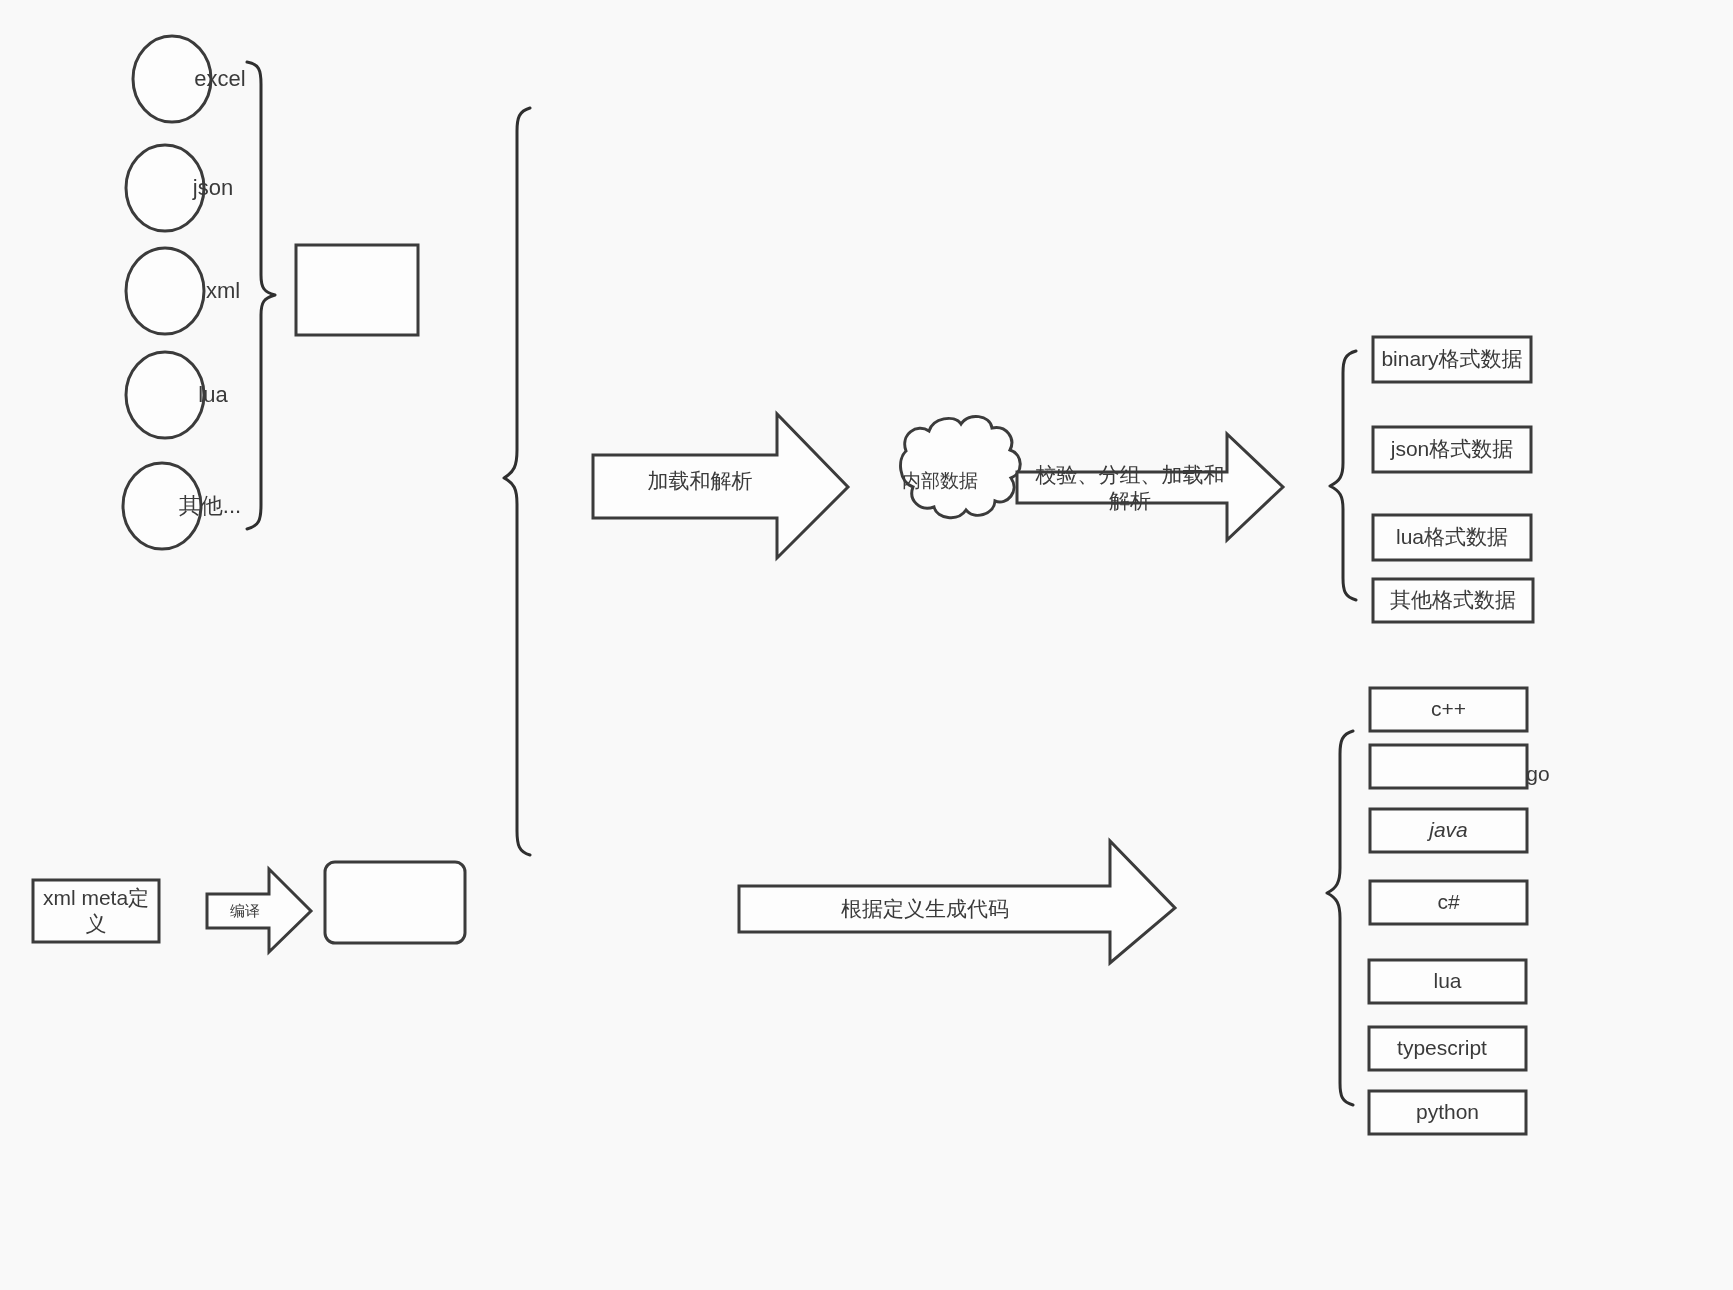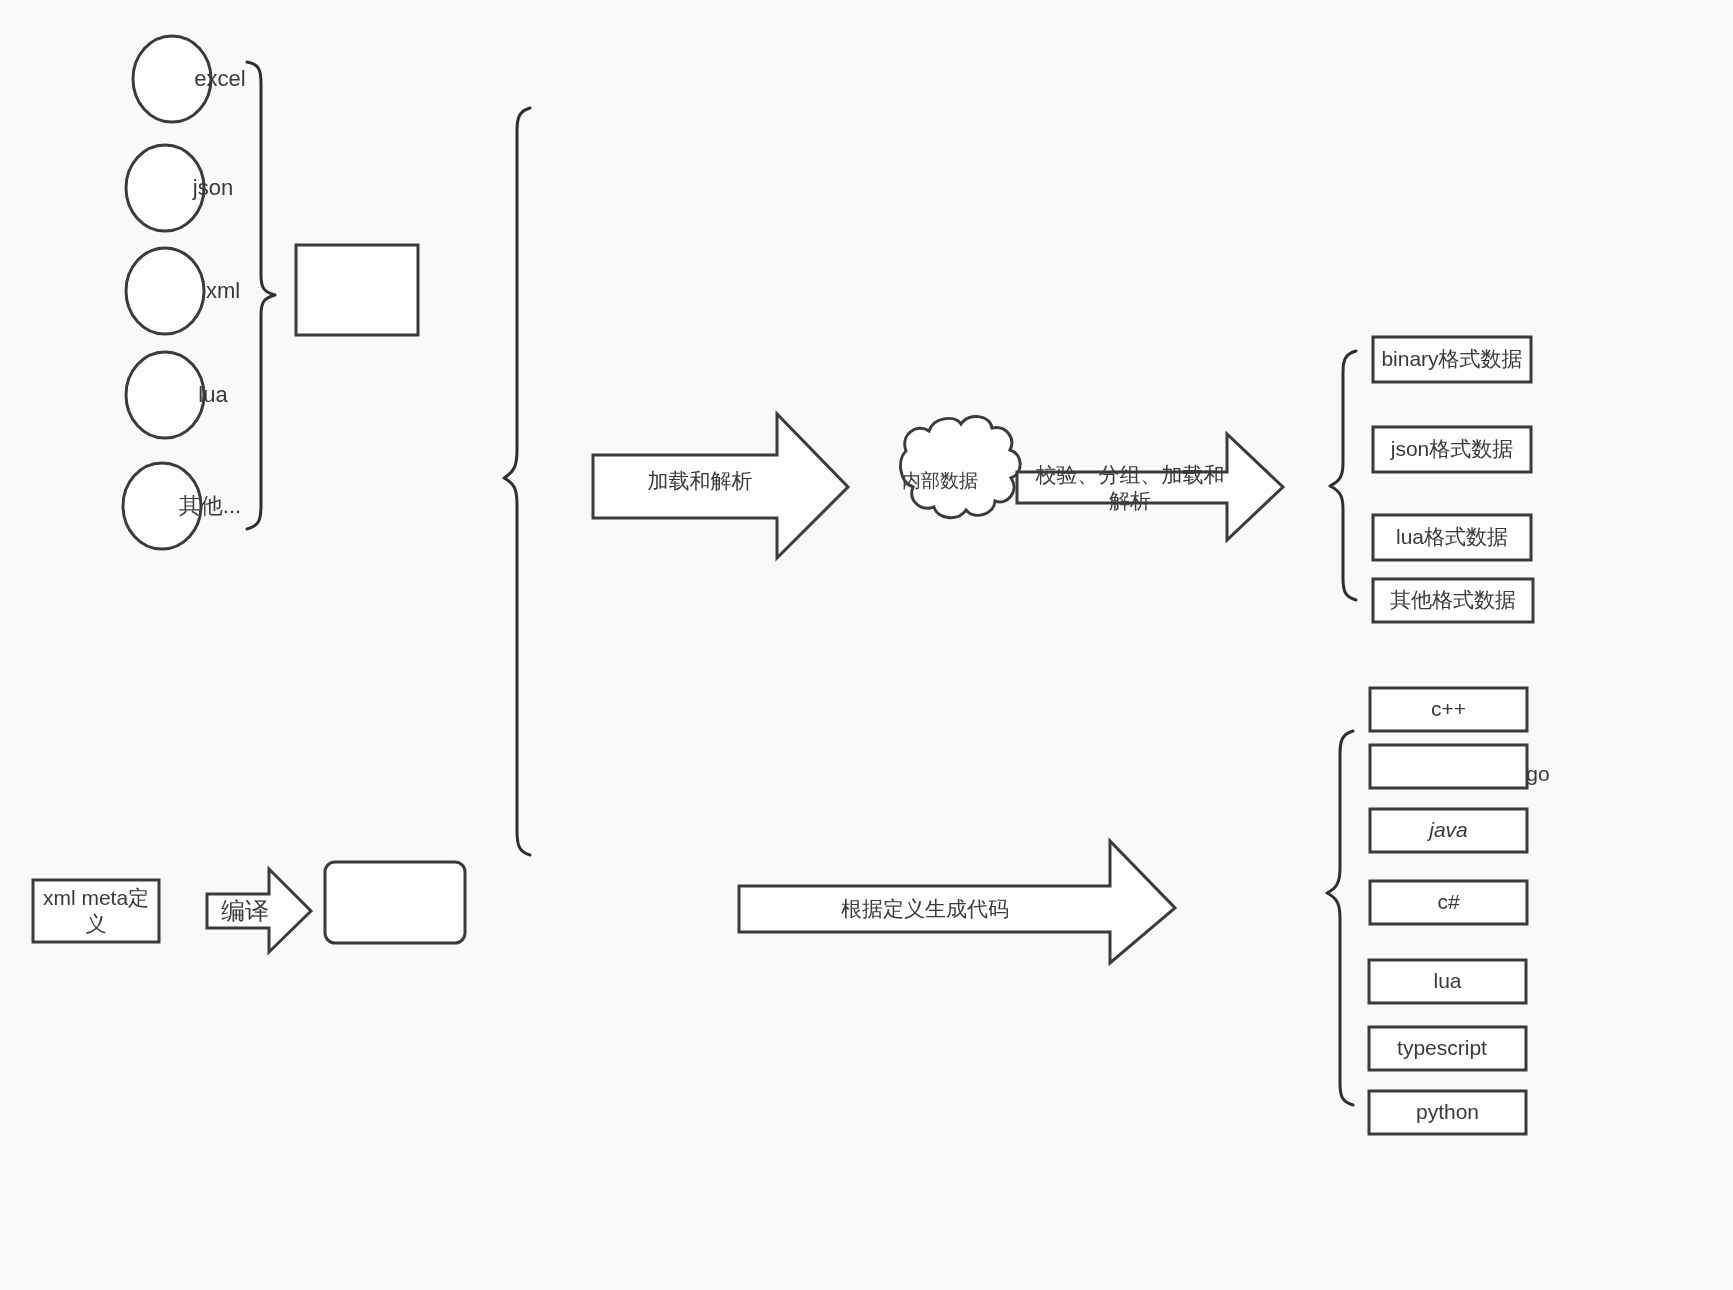--- a/index.html
+++ b/index.html
@@ -6,21 +6,21 @@
   body{width:1733px;height:1290px;font-family:"Liberation Sans","DejaVu Sans",sans-serif;overflow:hidden;}
   #stage{position:relative;width:1733px;height:1290px;background:#f9f9f9;}
   svg#canvas{position:absolute;left:0;top:0;width:1733px;height:1290px;}
   .shape-stroke{stroke:#3b3b3b;fill:#fdfdfd;}
   .brace{stroke:#2f2f2f;fill:none;stroke-linecap:round;stroke-linejoin:round;}
   .lbl{position:absolute;color:#3a3a3a;text-align:center;line-height:1.25;
        display:flex;align-items:center;justify-content:center;pointer-events:none;}
   .lbl-circle{font-size:22px;padding-left:48px;}
   .lbl-box{font-size:21px;}
   .lbl-arrow{font-size:21px;}
-  .lbl-small{font-size:24px;}
+  .lbl-small{font-size:15px;}
   .lbl-cloud{font-size:19px;}
 </style>
 </head>
 <body>
 
 <div id="stage">
 
   <svg id="canvas" viewBox="0 0 1733 1290" xmlns="http://www.w3.org/2000/svg">
 
     <ellipse class="shape-stroke" stroke-width="3" cx="172" cy="79" rx="39" ry="43"></ellipse>

